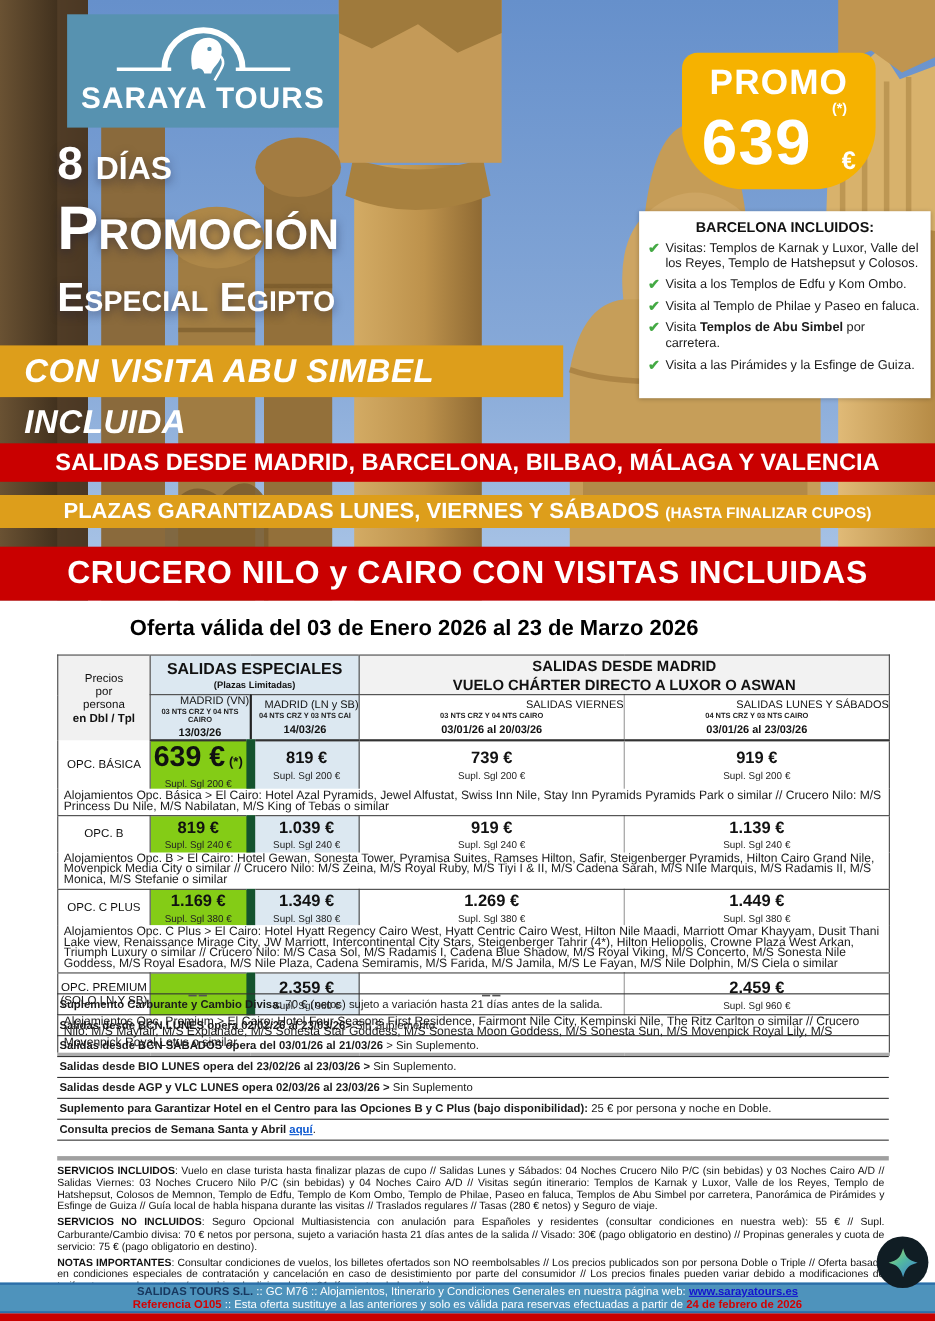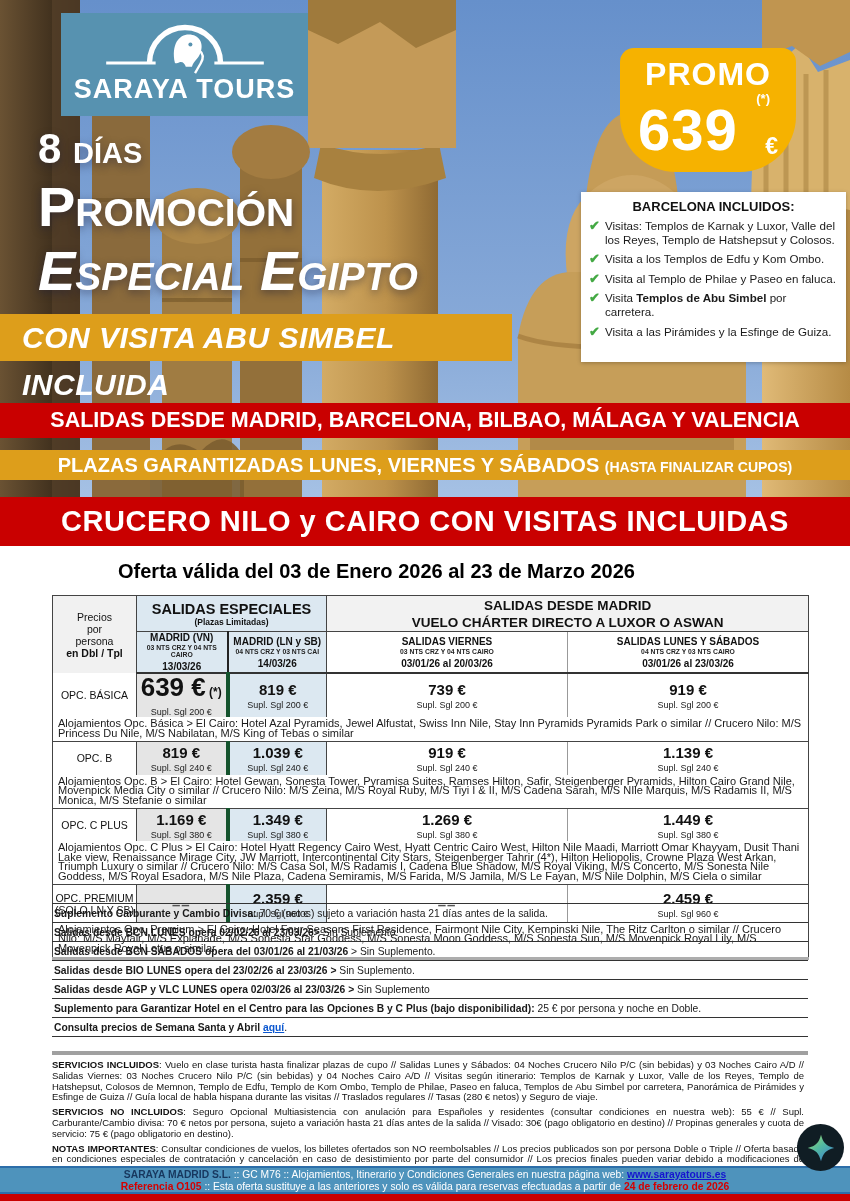--- a/index.html
+++ b/index.html
@@ -18,25 +18,25 @@
     font-variant:small-caps; margin-top:1px; }
 
   .promo-badge { position:absolute; top:48px; left:620px; width:176px; height:124px;
     background:#f6b200; border-radius:14px 14px 56px 56px; color:#fff; text-align:center; }
   .promo-label { font-size:32px; font-weight:700; margin-top:8px; letter-spacing:1px; }
   .promo-price-wrap { position:relative; height:70px; }
   .promo-star { position:absolute; top:-2px; right:26px; font-size:13px; font-weight:700; }
   .promo-num { position:absolute; top:8px; left:18px; font-size:58px; font-weight:700; line-height:1; letter-spacing:1px; }
   .promo-eur { position:absolute; top:40px; right:18px; font-size:23px; font-weight:700; }
 
-  .title-block { position:absolute; left:38px; top:126px; color:#fff;
+  .title-block { position:absolute; left:52px; top:126px; color:#fff;
     text-shadow:0 3px 9px rgba(30,30,55,.5); font-variant:small-caps; font-weight:700; }
   .t-days { font-size:42px; line-height:46px; }
   .t-promo { font-size:56px; line-height:62px; margin-top:4px; }
-  .t-especial { font-size:56px; line-height:62px; margin-top:2px;font-style:italic; }
+  .t-especial { font-size:37px; line-height:62px; margin-top:2px; }
 
   .servicios-box { position:absolute; left:581px; top:192px; width:265px; min-height:170px;
     background:#fff; padding:7px 8px 8px 8px; box-shadow:0 1px 4px rgba(0,0,0,.25); }
   .srv-title { text-align:center; font-size:13px; font-weight:700; color:#111; margin-bottom:5px; }
   .srv-item { display:flex; font-size:11.6px; color:#1a1a1a; line-height:13.6px; margin-bottom:6px; }
   .srv-item:last-child { margin-bottom:0; }
   .check { color:#44a944; font-size:13px; font-weight:700; margin-right:5px; line-height:13px; }
 
   .banner { position:absolute; color:#fff; font-weight:700; }
   .banner-abu { top:314px; left:0; width:512px; height:47px; background:#dd9e1b;
@@ -63,25 +63,25 @@
   .g1head { background:#dce8f1; border-right:1px solid #444; border-bottom:1px solid #444; height:36px; }
   .g2head { background:#f2f2f2; border-bottom:1px solid #444; height:36px; }
   .gt { font-size:14.5px; font-weight:700; color:#111; line-height:16px; }
   .gs { font-size:8.5px; font-weight:700; color:#111; }
   .g2t { font-size:13.5px; font-weight:700; color:#111; line-height:17px; }
   .sub { height:40px; border-bottom:2px solid #333; }
   .sub.s0 { background:#dce8f1; border-right:2px solid #222; }
   .sub.s1 { background:#dce8f1; border-right:1px solid #444; }
   .sub.s2 { background:#fff; border-right:1px solid #999; }
   .sub.s3 { background:#fff; }
-  .sc-name { font-size:10px; font-weight:700; color:#111; }
+  .sc-name { font-size:10px; font-weight:400; color:#111;text-align:right; }
   .sc-nts { font-size:6.8px; font-weight:700; color:#222; margin-top:1px; }
   .sc-date { font-size:10px; font-weight:700; color:#111; margin-top:3px; }
   .lbl-cell { border-right:1px solid #444; font-size:10.5px; font-weight:700; color:#111; line-height:12px; }
-  .pcell.k0 { background:#e5e5e5; border-right:4px solid #14532d; }
+  .pcell.k0 { background:#84cc16; border-right:8px solid #14532d; }
   .pcell.k1 { background:#dce8f1; border-right:1px solid #444; }
   .pcell.k2 { border-right:1px solid #999; }
   .pval { font-size:15px; font-weight:700; color:#111; line-height:17px; }
   .pval.big { font-size:26px; line-height:26px; }
   .pval .star { font-size:12px; font-weight:700; }
   .pval.dash { color:#555; letter-spacing:1px; }
   .supl { font-size:9px; color:#222; margin-top:2px; }
   .note-row td { border-bottom:1px solid #444; font-size:11px; color:#1a1a1a; text-align:left;
     padding:2px 4px 3px 5px; line-height:9.6px; }
   .note-row.last td { border-bottom:none; }
@@ -385,21 +385,21 @@
   <div class="gray-divider"></div>
 
   <div class="paras">
       <div class="para"><b>SERVICIOS INCLUIDOS</b>: Vuelo en clase turista hasta finalizar plazas de cupo // Salidas Lunes y Sábados: 04 Noches Crucero Nilo P/C (sin bebidas) y 03 Noches Cairo A/D // Salidas Viernes: 03 Noches Crucero Nilo P/C (sin bebidas) y 04 Noches Cairo A/D // Visitas según itinerario: Templos de Karnak y Luxor, Valle de los Reyes, Templo de Hatshepsut, Colosos de Memnon, Templo de Edfu, Templo de Kom Ombo, Templo de Philae, Paseo en faluca, Templos de Abu Simbel por carretera, Panorámica de Pirámides y Esfinge de Guiza // Guía local de habla hispana durante las visitas // Traslados regulares // Tasas (280 € netos) y Seguro de viaje.</div>
       <div class="para"><b>SERVICIOS NO INCLUIDOS</b>: Seguro Opcional Multiasistencia con anulación para Españoles y residentes (consultar condiciones en nuestra web): 55 € // Supl. Carburante/Cambio divisa: 70 € netos por persona, sujeto a variación hasta 21 días antes de la salida // Visado: 30€ (pago obligatorio en destino) // Propinas generales y cuota de servicio: 75 € (pago obligatorio en destino).</div>
       <div class="para"><b>NOTAS IMPORTANTES</b>: Consultar condiciones de vuelos, los billetes ofertados son NO reembolsables // Los precios publicados son por persona Doble o Triple // Oferta basada en condiciones especiales de contratación y cancelación en caso de desistimiento por parte del consumidor // Los precios finales pueden variar debido a modificaciones de tarifas, tasas, carburantes y/o cambios de divisas hasta 21 días antes de la salida.</div>
     </div>
 
   <div class="footer">
     <div>
-      <span class="f-co">SARAYA MADRID S.L.</span>
+      <span class="f-co">SALIDAS TOURS S.L.</span>
       <span>:: GC M76 ::  Alojamientos, Itinerario y Condiciones Generales en nuestra página web: </span>
       <a class="f-link" href="#">www.sarayatours.es</a>
     </div>
     <div>
       <span class="f-ref">Referencia O105</span>
       <span>:: Esta oferta sustituye a las anteriores y solo es válida para reservas efectuadas a partir de </span>
       <span class="f-date">24 de febrero de 2026</span>
     </div>
   </div>
   <div class="red-stripe"></div>

